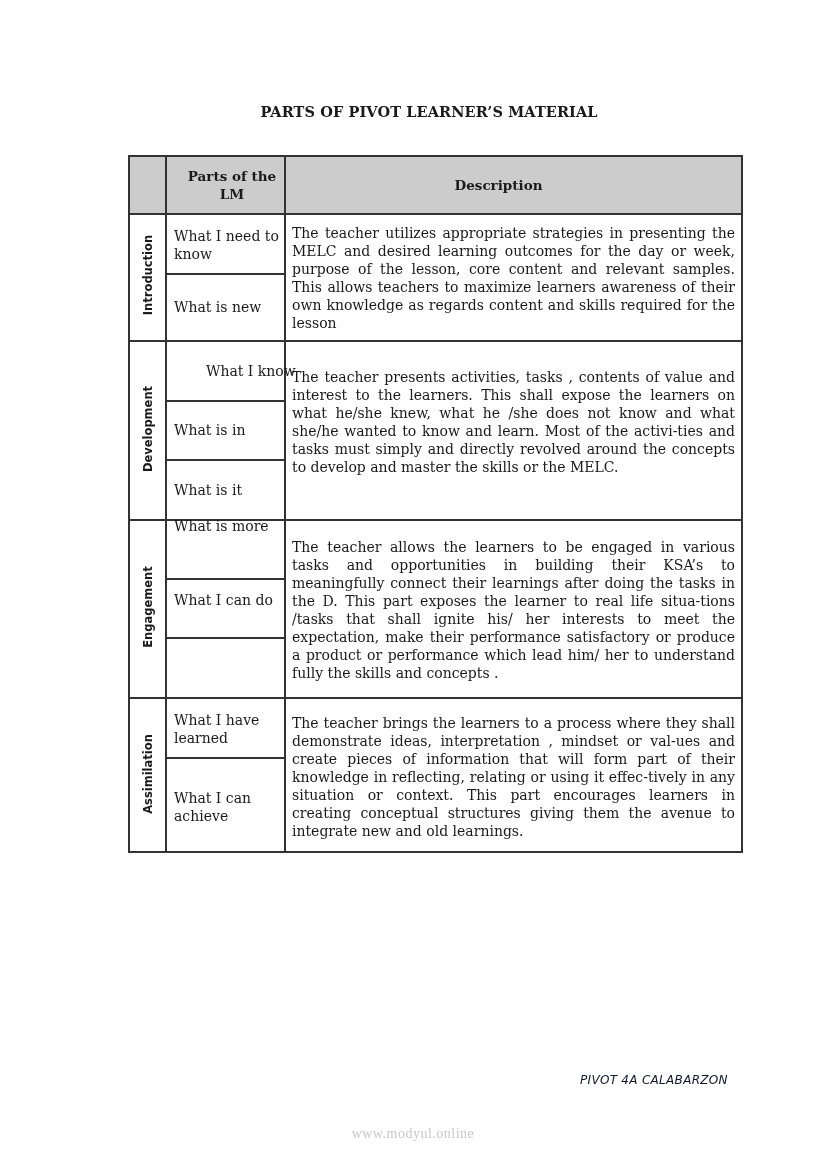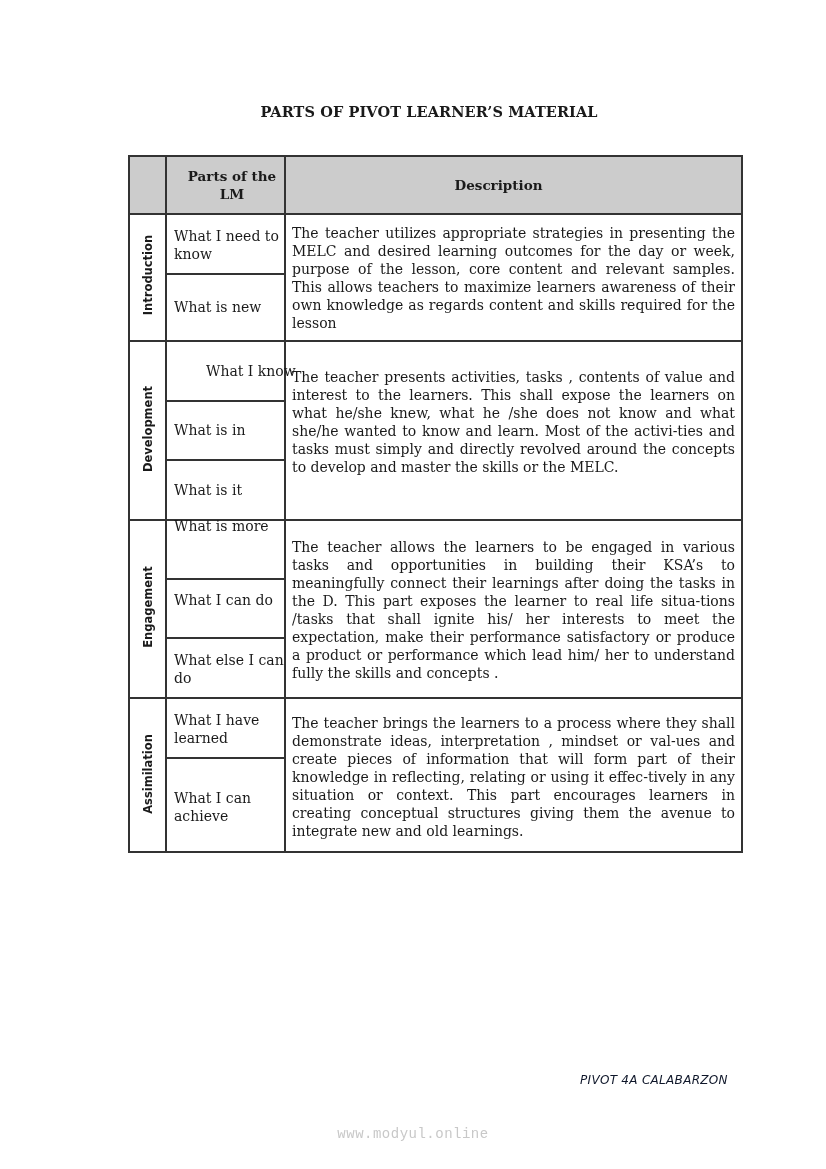--- a/index.html
+++ b/index.html
@@ -8,21 +8,21 @@
     .table { position: absolute; left: 128px; top: 155px; width: 615px; height: 698px; border: 2px solid #333; box-sizing: border-box; }
     .hline, .vline { position: absolute; background: #333; }
     .hline { height: 2px; }
     .vline { width: 2px; }
     .header-bg { position: absolute; left: 0; top: 0; width: 100%; height: 57px; background: #cccccc; }
     .hdr { position: absolute; font-weight: bold; font-size: 13.5px; text-align: center; line-height: 18px; }
     .stage { position: absolute; font-family: "DejaVu Sans", "Liberation Sans", sans-serif; font-weight: bold; font-size: 11.5px; transform: rotate(-90deg); transform-origin: center center; white-space: nowrap; text-align: center; }
     .part { position: absolute; left: 44px; font-size: 14px; line-height: 18px; width: 112px; }
     .desc { position: absolute; left: 162px; width: 443px; font-size: 14px; line-height: 18px; text-align: justify; }
     .footer { position: absolute; left: 580px; top: 1073px; font-family: "DejaVu Sans", "Liberation Sans", sans-serif; font-style: italic; font-size: 12px; color: #0f172a; letter-spacing: 0.3px; }
-    .watermark { position: absolute; left: 0; width: 826px; top: 1126px; text-align: center; font-family: Liberation Mono, monospace; font-size: 14px; color: #c8c8c8; letter-spacing: 0.5px; }
+    .watermark { position: absolute; left: 0; width: 826px; top: 1126px; text-align: center; font-family: Liberation Serif, serif; font-size: 14px; color: #c8c8c8; letter-spacing: 0.5px; }
   </style>
 </head>
 <body>
 
 <div class="title">PARTS OF PIVOT LEARNER’S MATERIAL</div>
 
 <div class="table">
   <div class="header-bg"></div>
 
   <div class="vline" style="left:35px; top:0; height:694px;"></div>
@@ -53,21 +53,20 @@
 
   <div class="stage" style="left:-45px; top:265px; width:125px;">Development</div>
   <div class="part" style="top:205px;margin-left:32px;">What I know</div>
   <div class="part" style="top:264px;">What is in</div>
   <div class="part" style="top:324px;">What is it</div>
   <div class="desc" style="top:211px;">The teacher presents activities, tasks , contents of value and interest to the learners. This shall expose the learners on what he/she knew, what he /she does not know and what she/he wanted to know and learn. Most of the activi-ties and tasks must simply and directly revolved around the concepts to develop and master the skills or the MELC.</div>
 
   <div class="stage" style="left:-45px; top:443px; width:125px;">Engagement</div>
   <div class="part" style="top:360px;">What is more</div>
   <div class="part" style="top:434px;">What I can do</div>
-  <div class="part" style="top:494px;">What else I can do</div>
   <div class="desc" style="top:381px;">The teacher allows the learners to be engaged in various tasks and opportunities in building their KSA’s to meaningfully connect their learnings after doing the tasks in the D. This part exposes the learner to real life situa-tions /tasks that shall ignite his/ her interests to meet the expectation, make their performance satisfactory or produce a product or performance which lead him/ her to understand fully the skills and concepts .</div>
 
   <div class="stage" style="left:-45px; top:610px; width:125px;">Assimilation</div>
   <div class="part" style="top:554px;">What I have learned</div>
   <div class="part" style="top:632px;">What I can achieve</div>
   <div class="desc" style="top:557px;">The teacher brings the learners to a process where they shall demonstrate ideas, interpretation , mindset or val-ues and create pieces of information that will form part of their knowledge in reflecting, relating or using it effec-tively in any situation or context. This part encourages learners in creating conceptual structures giving them the avenue to integrate new and old learnings.</div>
 </div>
 
 <div class="footer">PIVOT 4A CALABARZON</div>
 <div class="watermark">www.modyul.online</div>

